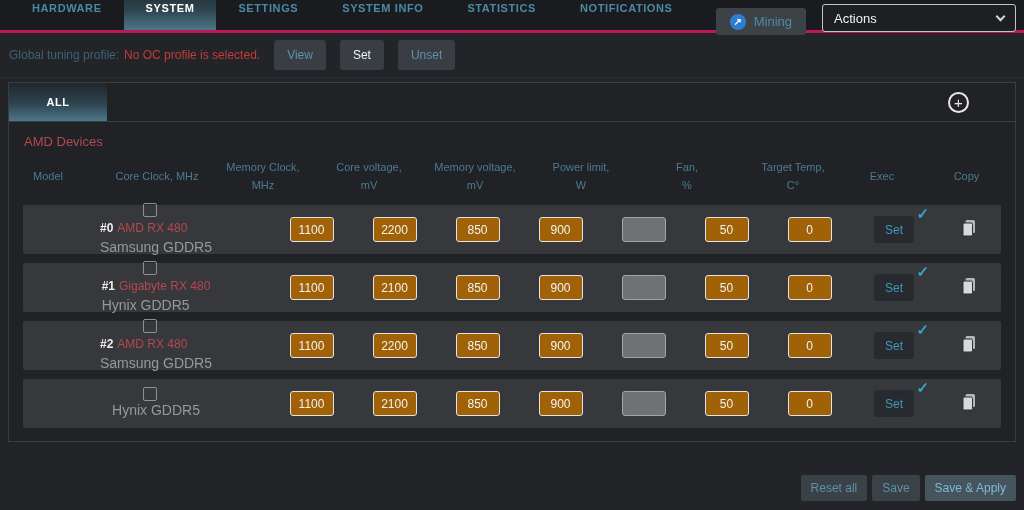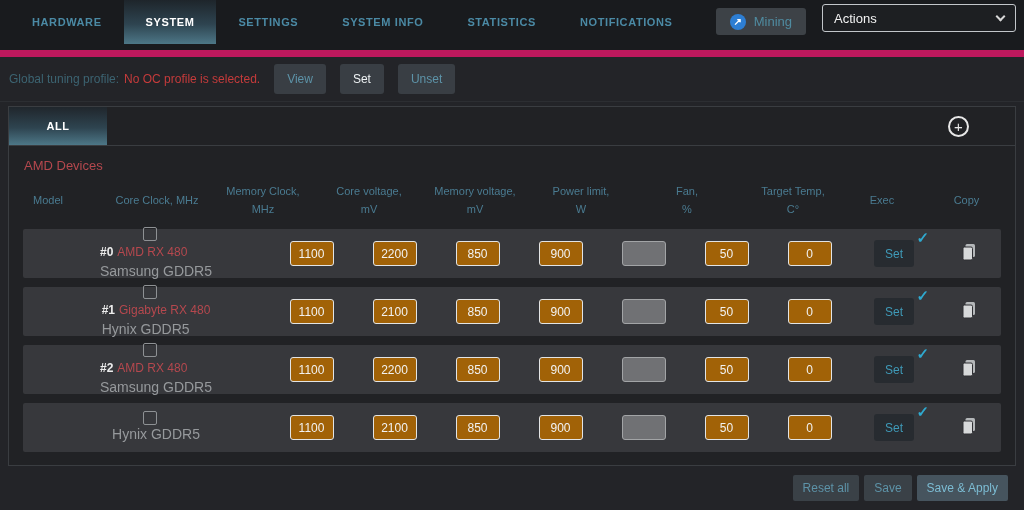--- a/index.html
+++ b/index.html
@@ -6,23 +6,23 @@
   html, body { width: 1024px; height: 510px; overflow: hidden; }
   body {
     background: #232428;
     font-family: "Liberation Sans", sans-serif;
     position: relative;
     color: #ddd;
   }
 
   
   .nav {
-    height: 57px; background: #191b1e;
-    border-bottom: 7px solid #be185d;
-    display: flex; align-items: flex-start;
+    height: 33px; background: #191b1e;
+    border-bottom: 3px solid #be185d;
+    display: flex; align-items: flex-end;
   }
   .nav-tabs { display: flex; padding-left: 10px; }
   .nav-tab {
     padding: 0 22px; line-height: 44px;
     font-size: 11px; font-weight: bold; letter-spacing: .6px;
     color: #4b8aa5; cursor: pointer; white-space: nowrap;
   }
   .nav-tab.active {
     color: #fff;
     background: linear-gradient(180deg, #1e252b 0%, #2e4450 55%, #4d7787 100%);
@@ -131,21 +131,21 @@
   }
   .set-check {
     position: absolute; top: -11px; right: -15px;
     color: #2fa9cf; font-size: 15px; font-weight: bold;
   }
   .cell-copy { flex: 1; text-align: center; }
   .copy-ico { display: inline-block; cursor: pointer; }
 
   
   .footer {
-    position: absolute; bottom: 9px; right: 16px;
+    position: absolute; bottom: 9px; right: 8px;
     display: flex; gap: 5px; justify-content: center;
   }
   .ft-btn {
     background: #3a4147; border: none; border-radius: 2px;
     padding: 6px 10px; font-size: 12px; color: #5d93a8; cursor: pointer;
     font-family: "Liberation Sans", sans-serif;
   }
   .ft-btn.primary { background: #46545e; color: #7cbcd3; }
 </style>
 </head>

